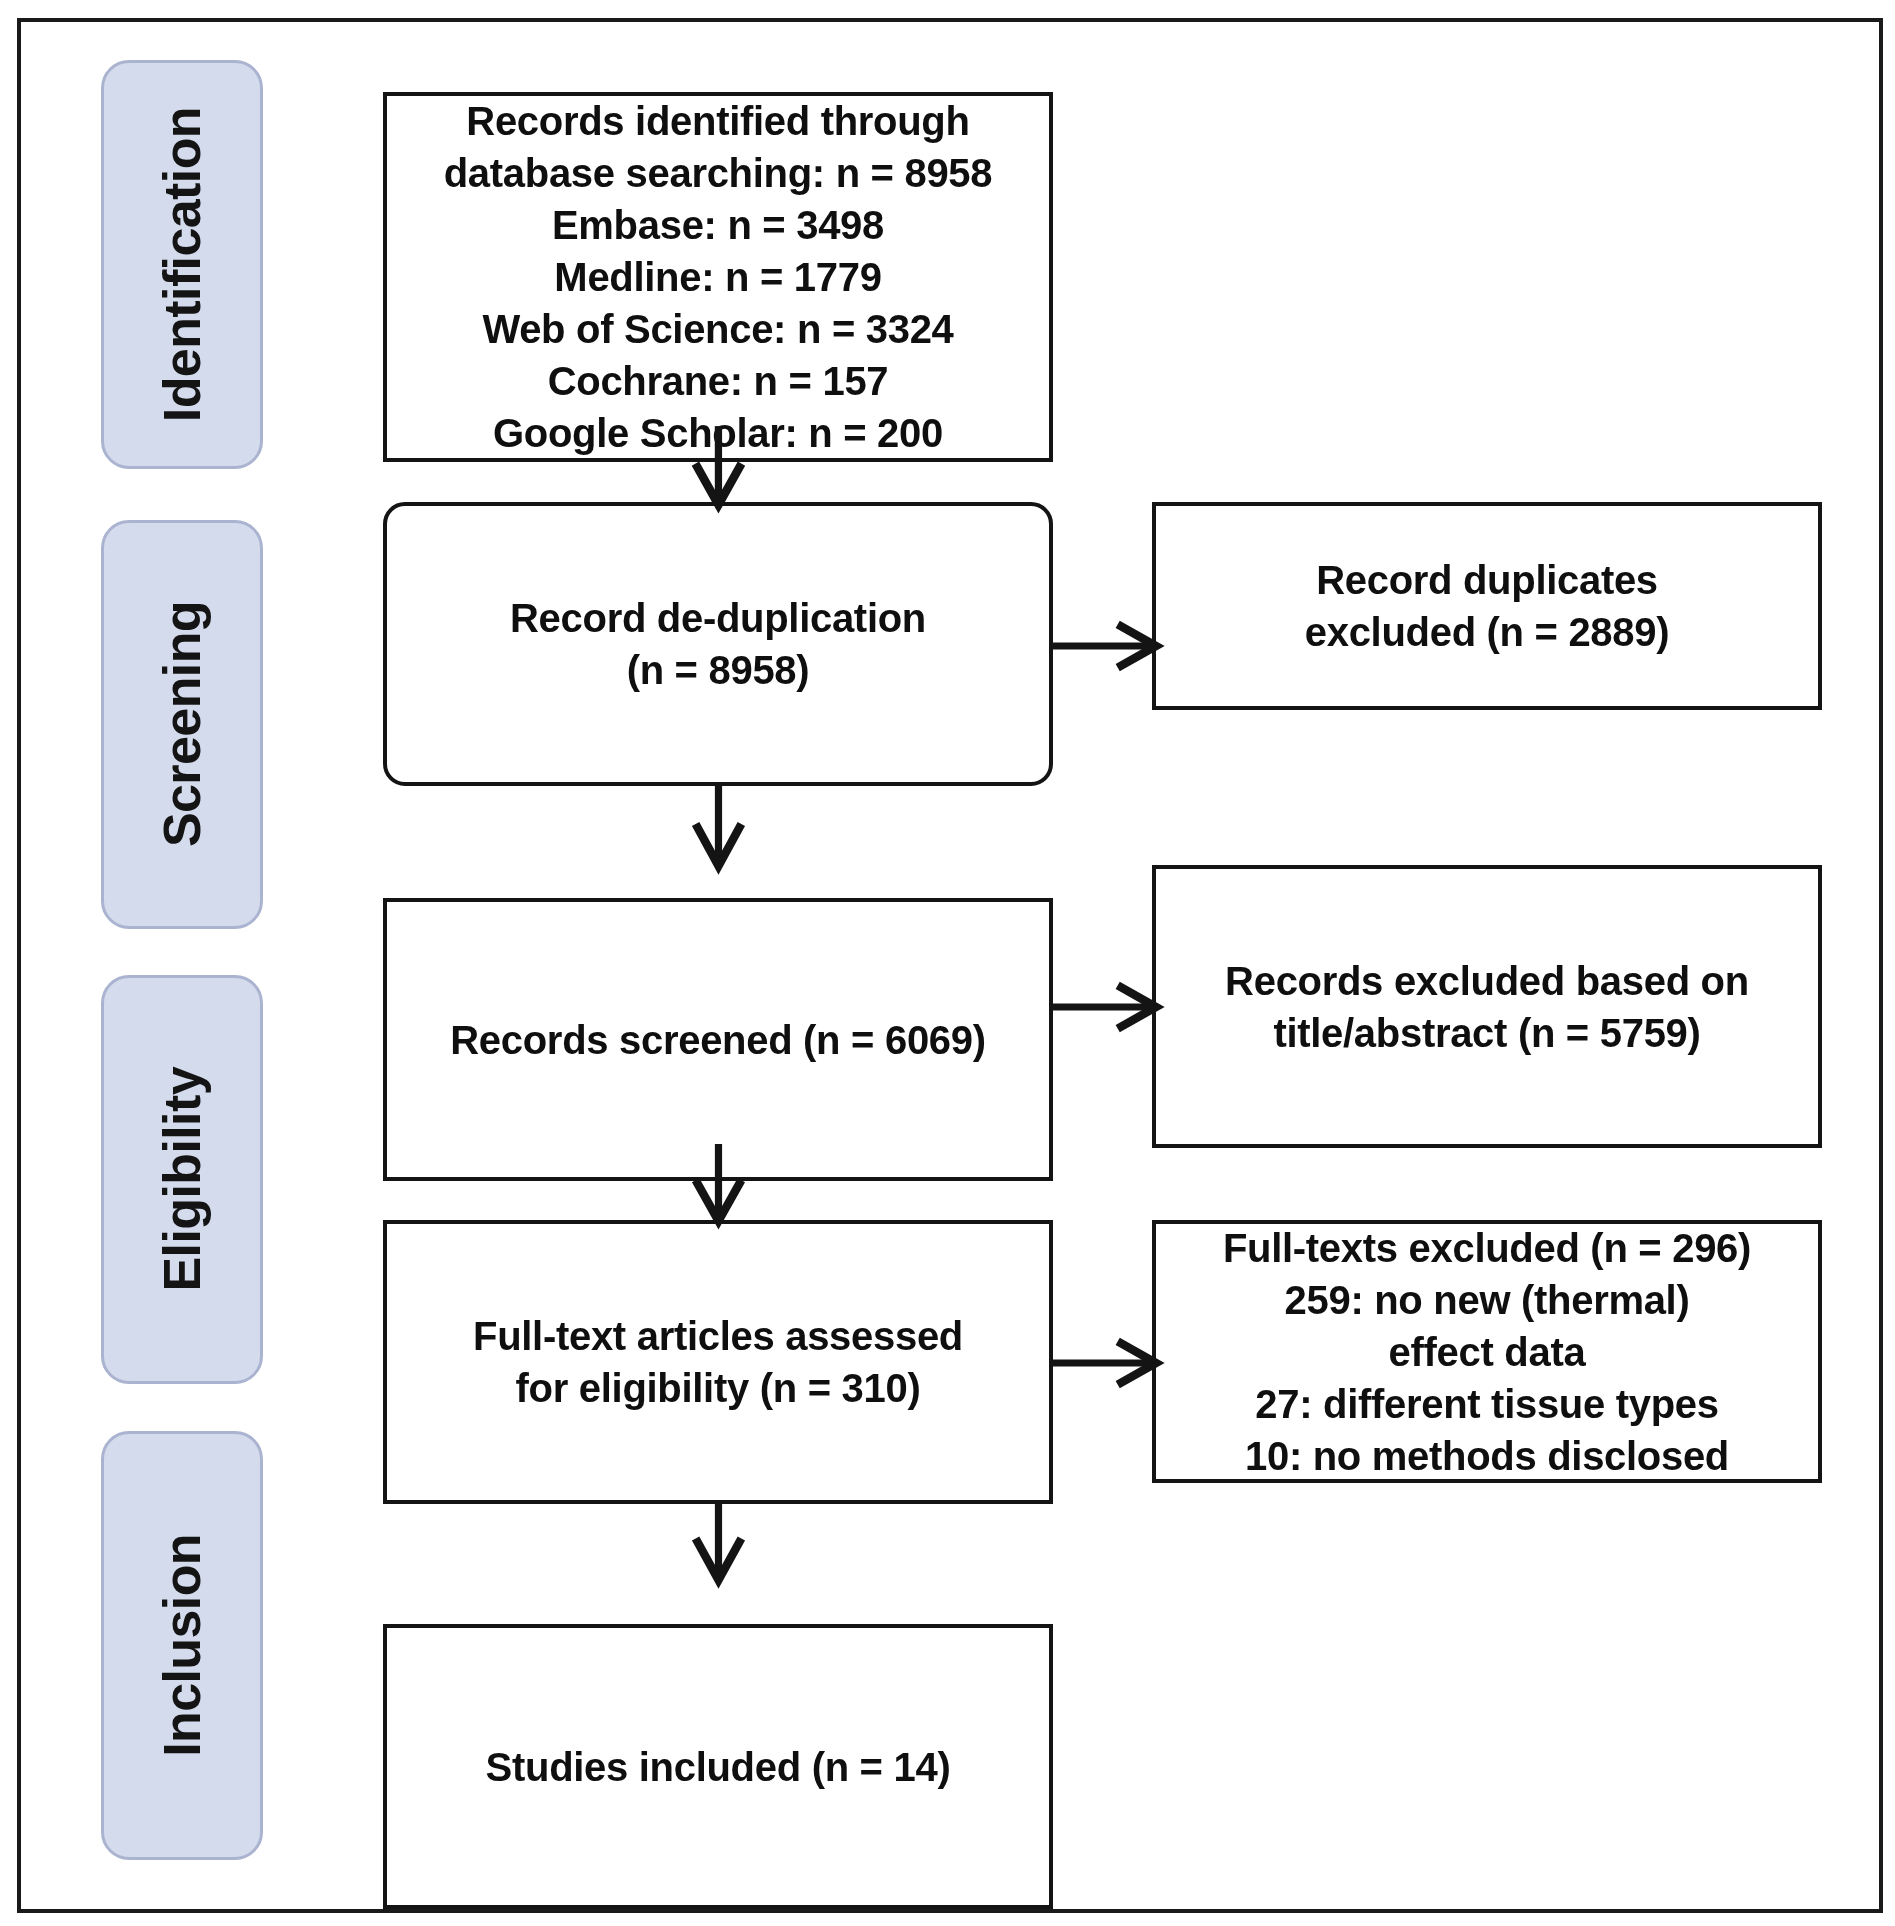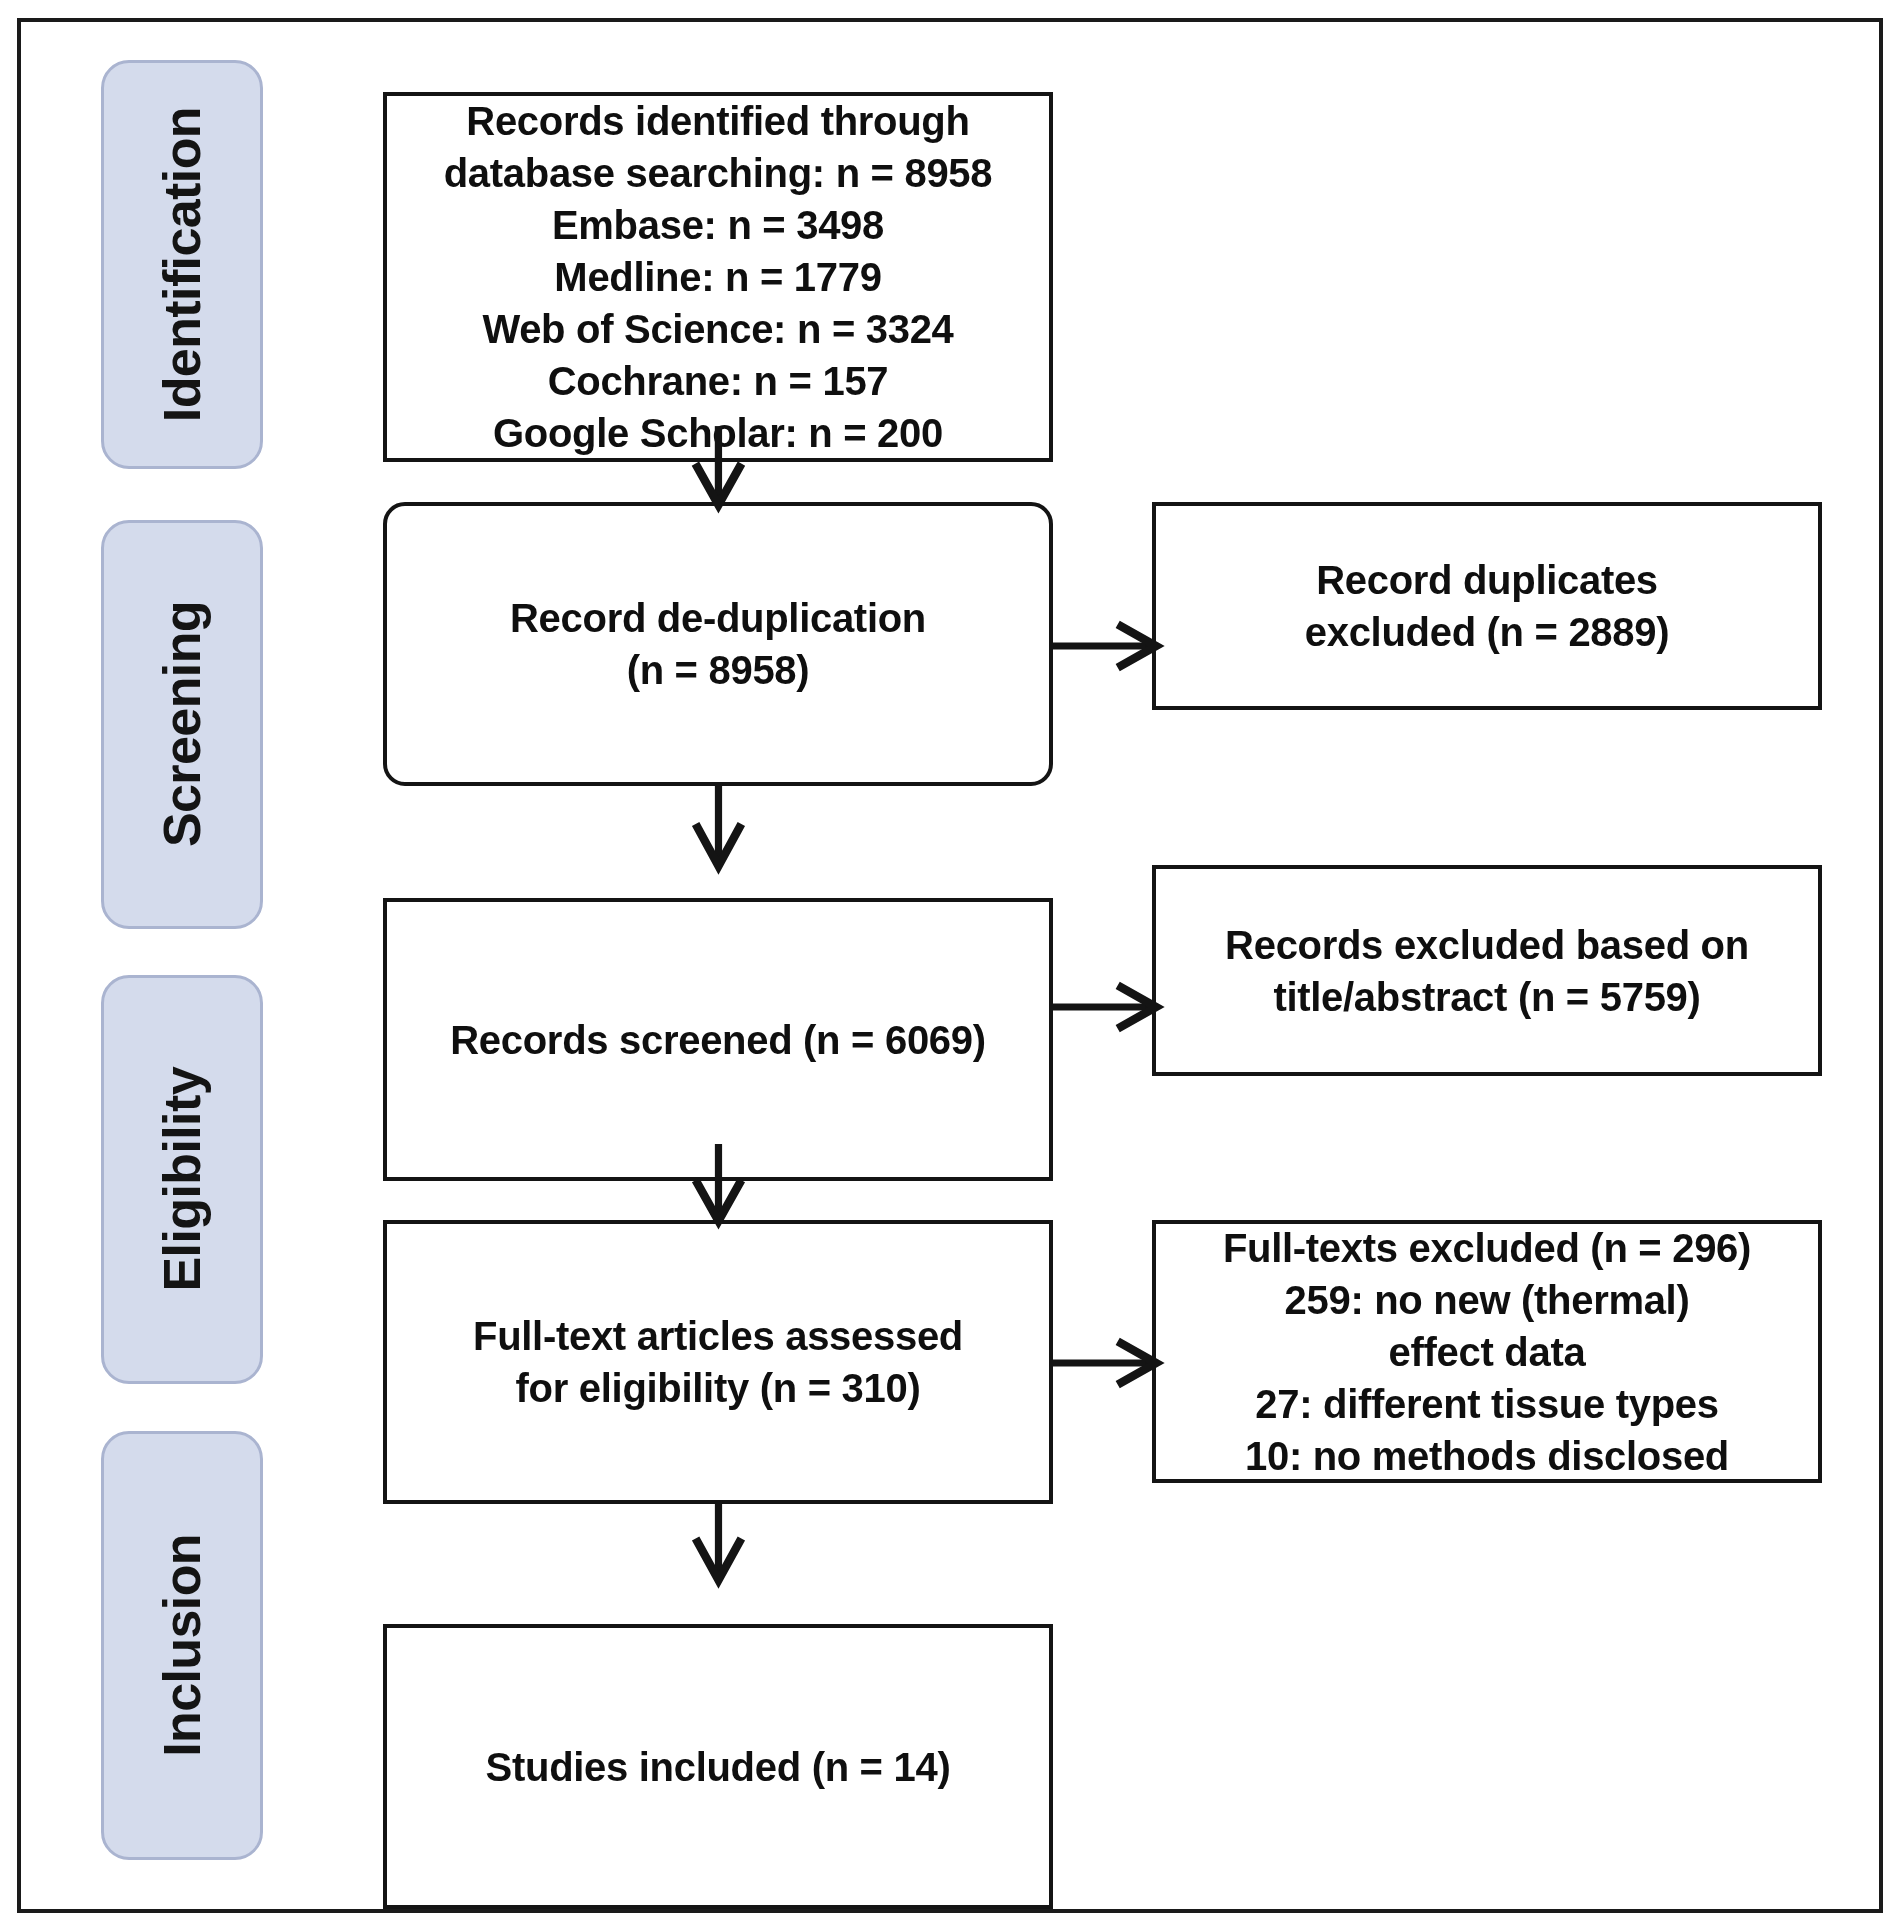--- a/index.html
+++ b/index.html
@@ -133,21 +133,21 @@
 
   <div class="flow-box" style="left:383px; top:1624px; width:670px; height:285px;">
     <span class="box-text">Studies included (n = 14)</span>
   </div>
 
   <div class="flow-box" style="left:1152px; top:502px; width:670px; height:208px;">
     <span class="box-text">Record duplicates
 excluded (n = 2889)</span>
   </div>
 
-  <div class="flow-box" style="left:1152px; top:865px; width:670px; height:211px;">
+  <div class="flow-box" style="left:1152px; top:865px; width:670px; height:283px;">
     <span class="box-text">Records excluded based on
 title/abstract (n = 5759)</span>
   </div>
 
   <div class="flow-box" style="left:1152px; top:1220px; width:670px; height:263px;">
     <span class="box-text">Full-texts excluded (n = 296)
 259: no new (thermal)
 effect data
 27: different tissue types
 10: no methods disclosed</span>

